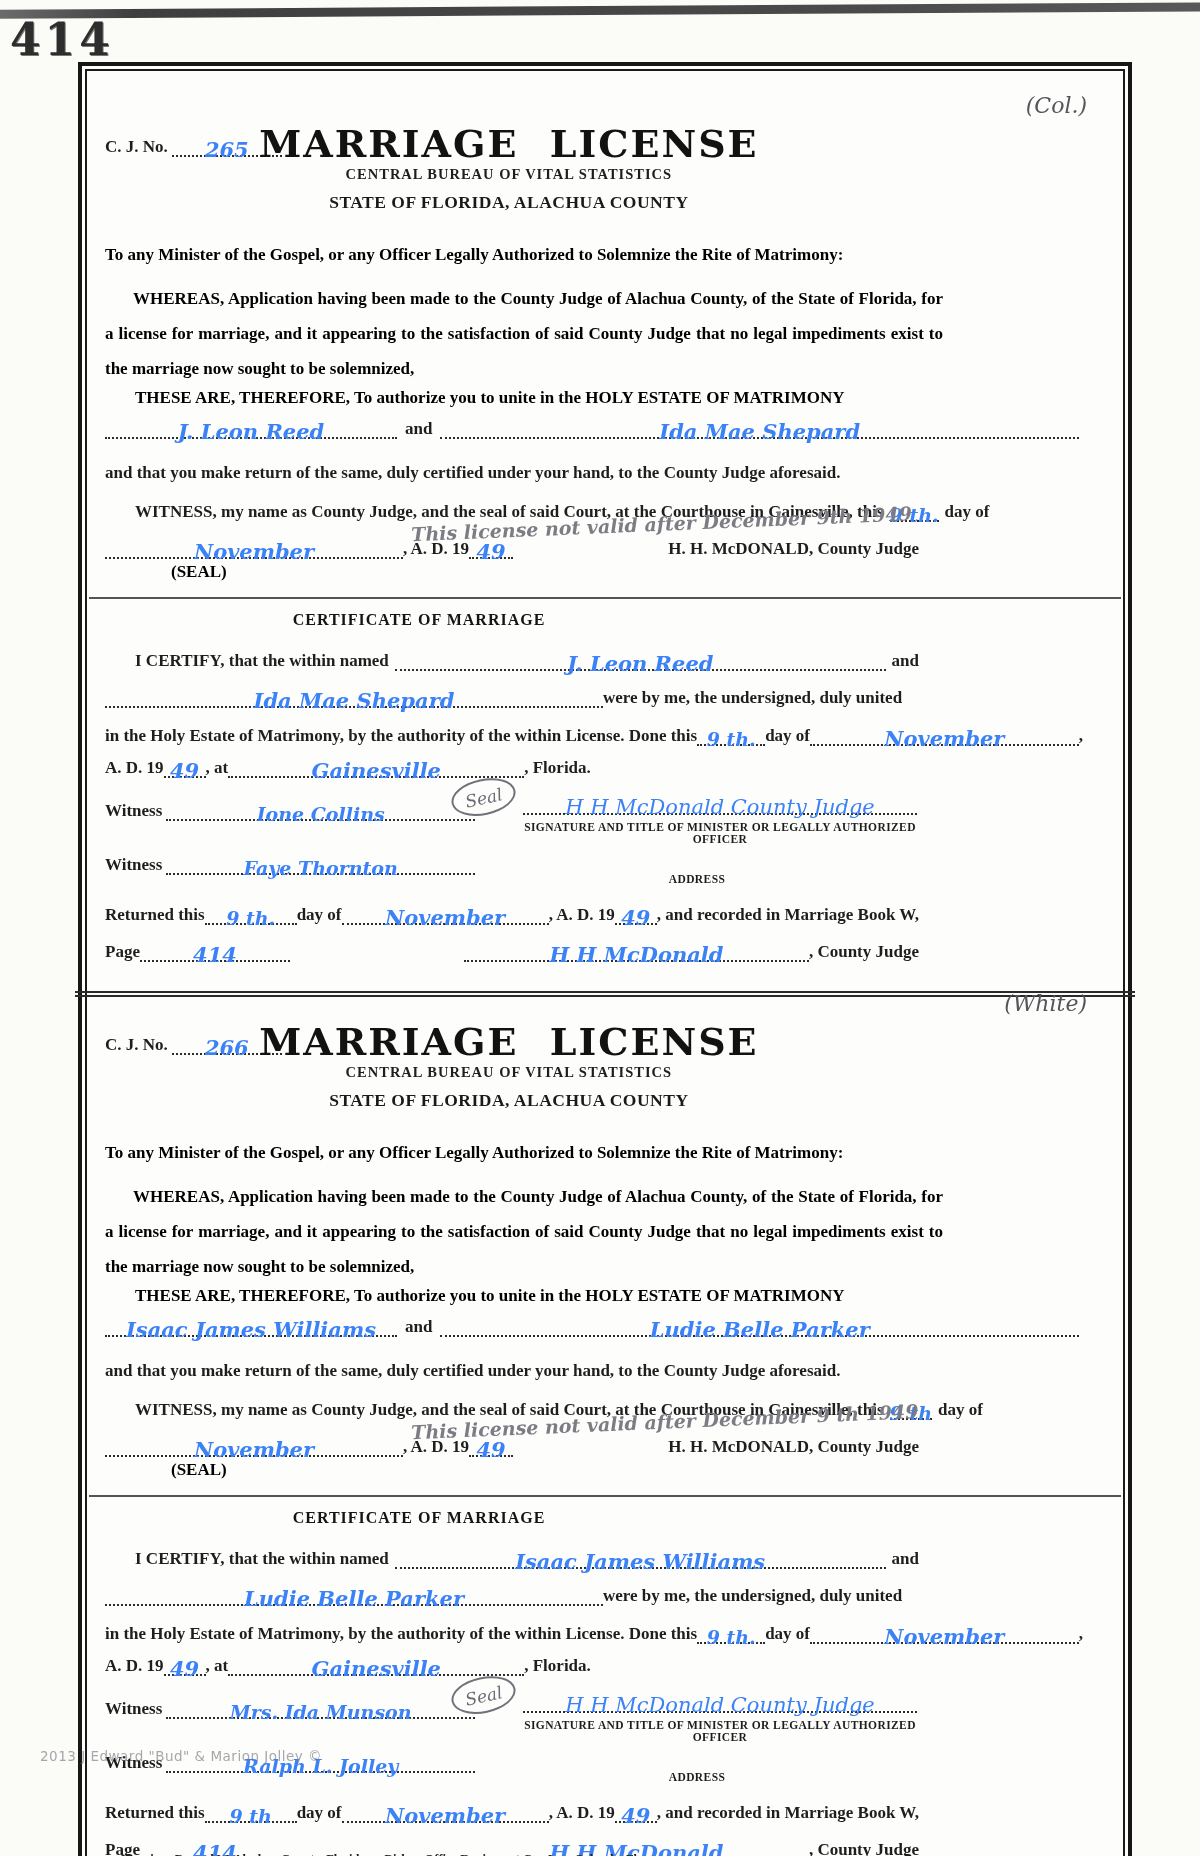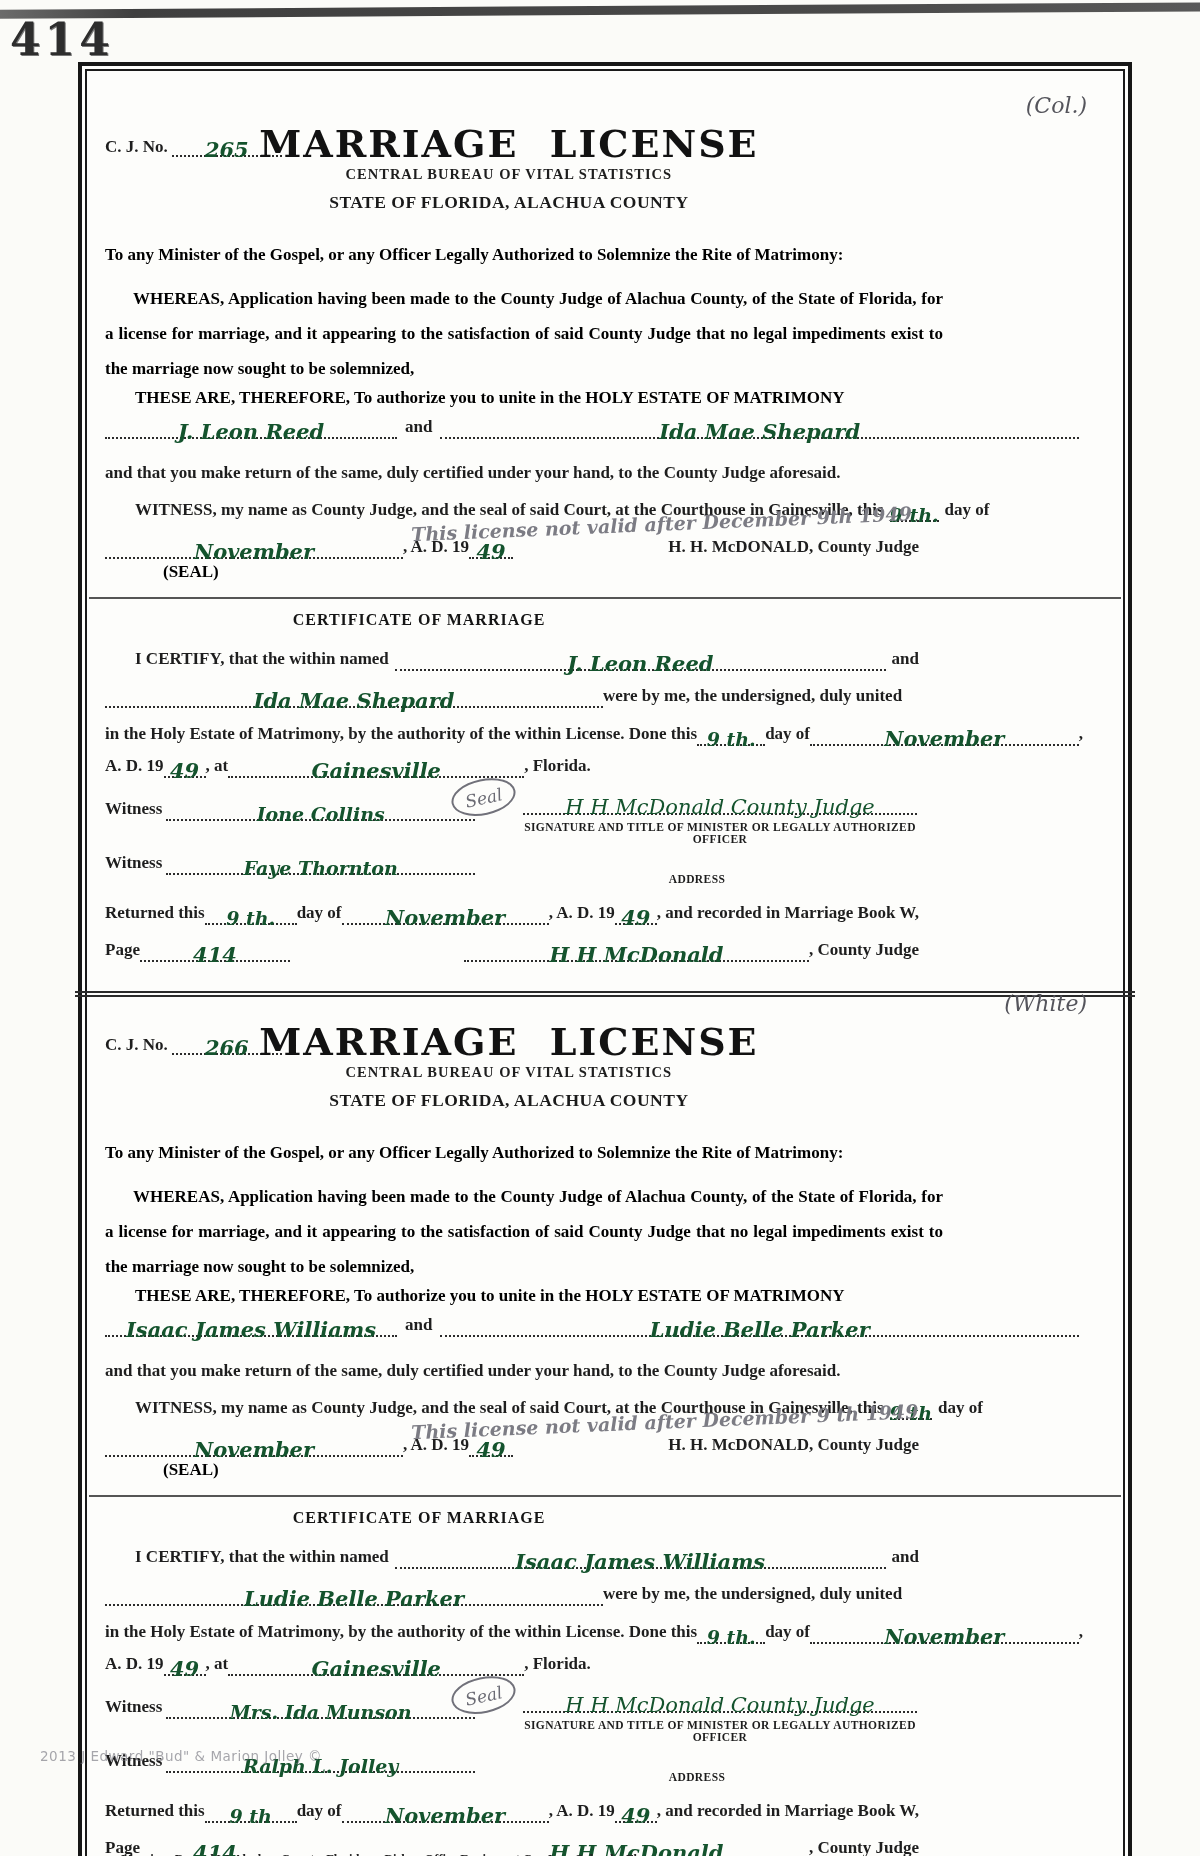--- a/index.html
+++ b/index.html
@@ -7,25 +7,25 @@
   .page{position:relative;width:1200px;height:1856px;font-family:"Liberation Serif",serif;}
   .scan-streak{position:absolute;top:6px;left:-15px;width:1245px;height:9px;
     background:linear-gradient(to right,#707070,#3f3f3f 12%,#4a4a4a 70%,#5a5a5a);
     transform:rotate(-0.35deg);border-radius:0 0 6px 14px;}
   .page-number{position:absolute;left:10px;top:14px;font-family:"DejaVu Serif",serif;
     font-weight:bold;font-size:44px;letter-spacing:4px;color:#2d2d2d;text-shadow:1px 1px 0 #777;}
   .doc{position:absolute;left:78px;top:62px;width:1054px;height:1830px;border:4px solid #161616;background:#fdfdfb;}
   .doc-inner{position:absolute;left:3px;top:3px;right:3px;bottom:0;border:2px solid #1a1a1a;border-bottom:none;}
   .license{position:absolute;left:12px;right:12px;height:898px;}
   .lic1{top:0;} .lic2{top:898px;}
-  .row{position:absolute;left:0;right:0;display:flex;
+  .row{position:absolute;left:0;right:0;display:flex;align-items:flex-end;
     font-weight:bold;font-size:17px;color:#1e1e1e;white-space:nowrap;}
   .printed{font-weight:bold;color:#1e1e1e;}
   .fill{border-bottom:2px dotted #2b2b2b;display:flex;justify-content:center;align-items:flex-end;height:22px;overflow:visible;}
-  .script{font-style:italic;font-family:"DejaVu Serif",serif;color:#14532d;font-size:21px;
+  .script{font-style:italic;font-family:"DejaVu Serif",serif;color:#3b82f6;font-size:21px;
     line-height:1;margin-bottom:-5px;white-space:nowrap;}
   .script.sm{font-size:19px;}
   .pencil{color:#7c7c84;}
   .annot{position:absolute;top:22px;right:24px;font-style:italic;font-family:"DejaVu Serif",serif;
     font-size:22px;color:#55555c;}
   .cj{position:absolute;left:6px;top:64px;display:flex;align-items:flex-end;font-weight:bold;font-size:17px;}
   .cj .fill{width:110px;margin-left:4px;}
   .titles{position:absolute;left:0;top:50px;width:81%;text-align:center;}
   .titles h1{margin:0;font-family:"DejaVu Serif",serif;font-size:38px;font-weight:bold;
     letter-spacing:2px;word-spacing:16px;color:#121212;}
@@ -33,21 +33,21 @@
   .sub2{margin-top:9px;font-size:17.5px;font-weight:bold;letter-spacing:0.5px;color:#1a1a1a;}
   .salutation{position:absolute;top:174px;left:6px;font-weight:bold;font-size:17px;}
   .whereas{position:absolute;top:210px;left:6px;width:838px;font-weight:bold;font-size:17px;
     line-height:35px;text-align:justify;text-indent:28px;white-space:normal;}
   .these{position:absolute;top:317px;left:6px;padding-left:30px;font-weight:bold;font-size:17px;}
   .ind{padding-left:30px;}
   .pr{padding-right:192px;}
   .spacer{flex:1;}
   .note{position:absolute;top:-28px;left:312px;width:680px;transform:rotate(-2.4deg);
     font-style:italic;font-family:"DejaVu Serif",serif;font-size:19px;color:#7c7c84;}
-  .seal-label{position:absolute;left:64px;font-weight:bold;font-size:17px;}
+  .seal-label{position:absolute;left:72px;font-weight:bold;font-size:17px;}
   .rule{position:absolute;left:-10px;right:-10px;height:0;border-top:2.5px solid #3c3c3c;}
   .cert-title{position:absolute;left:0;width:640px;text-align:center;font-weight:bold;
     font-size:16px;letter-spacing:1px;color:#151515;}
   .caption{position:absolute;font-size:11.5px;font-weight:bold;letter-spacing:0.4px;color:#1d1d1d;text-align:center;}
   .sigline{position:absolute;border-bottom:2px dotted #2b2b2b;display:flex;justify-content:center;align-items:flex-end;}
   .seal-doodle{position:absolute;border:2px solid #71717a;border-radius:50%;padding:7px 12px 5px;
     transform:rotate(-12deg);font-style:italic;font-family:"DejaVu Serif",serif;font-size:17px;color:#6b6b74;background:transparent;}
   .separator{position:absolute;left:-12px;right:-12px;top:920px;height:6px;
     border-top:2.5px solid #2a2a2a;border-bottom:2px solid #2a2a2a;}
   .imprint{position:absolute;left:34px;top:1781px;font-size:12.5px;font-weight:bold;color:#222;}

